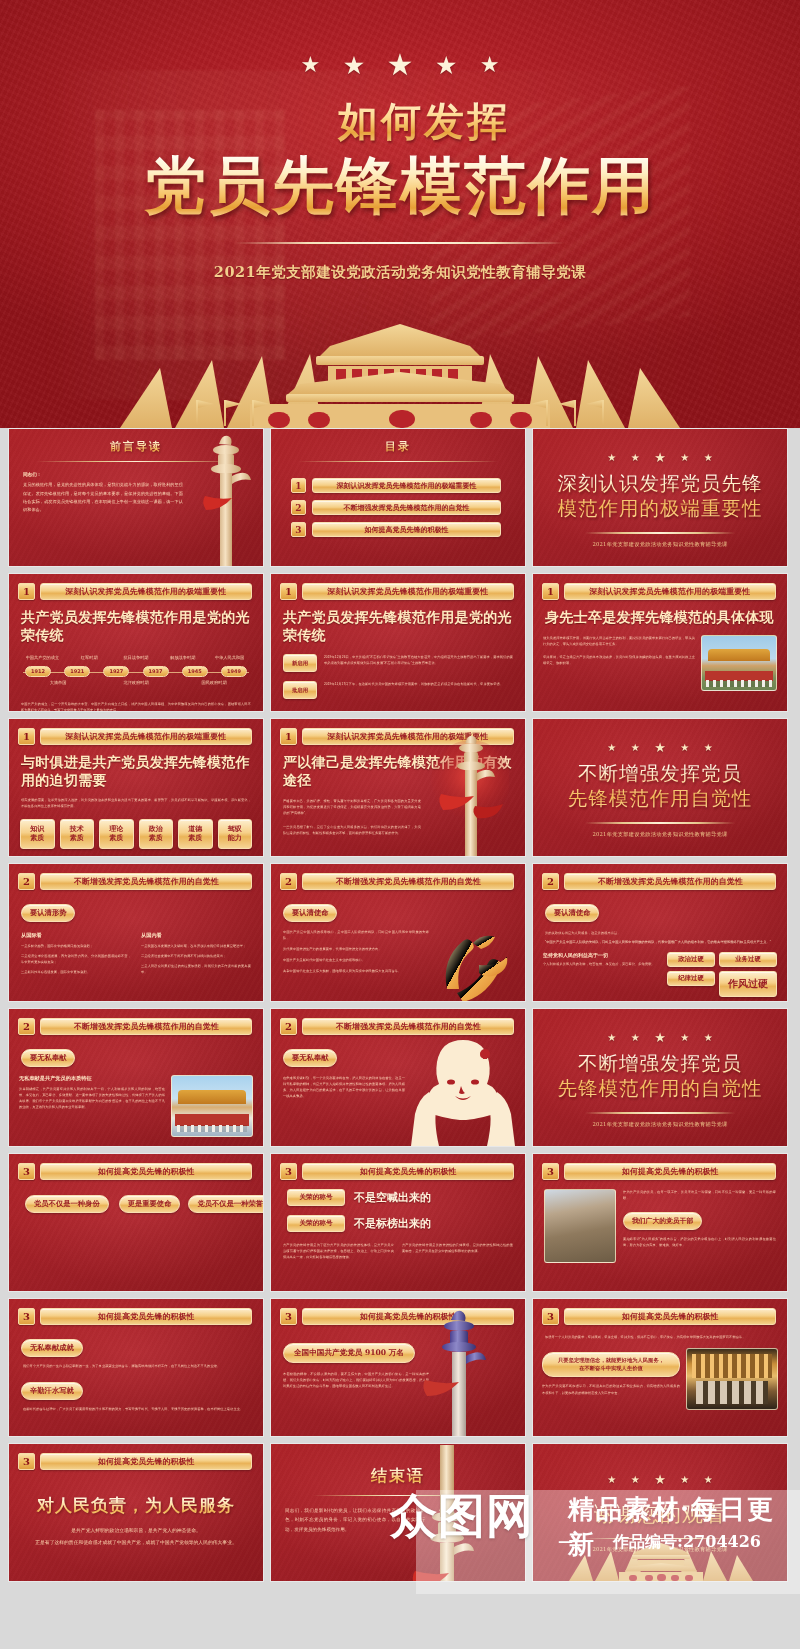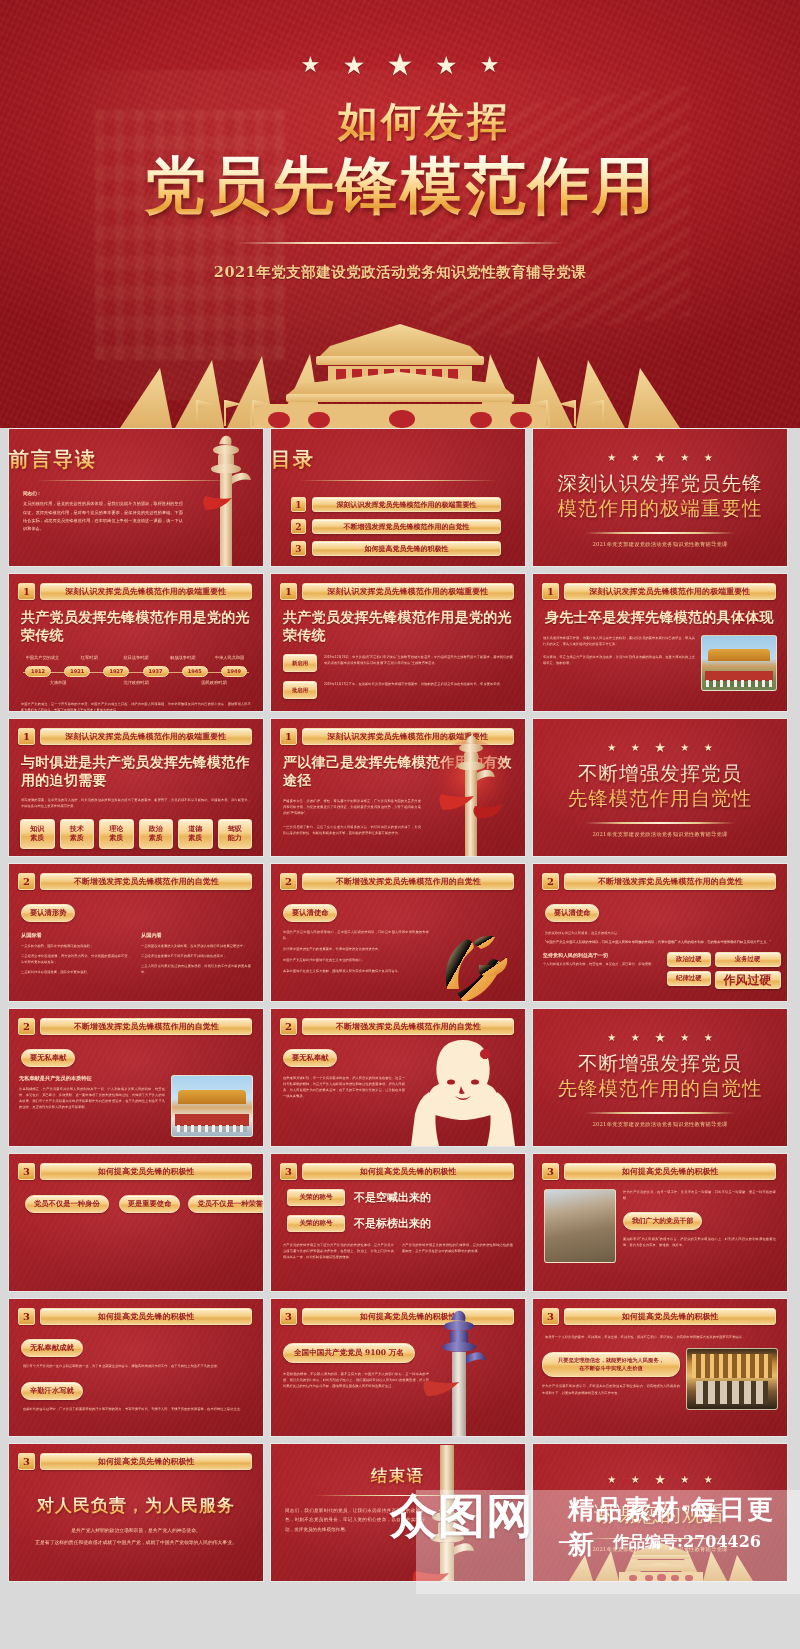--- a/index.html
+++ b/index.html
@@ -165,23 +165,23 @@
     -webkit-background-clip: text; background-clip: text;
     -webkit-text-fill-color: transparent; color: #f2b955;
     filter: drop-shadow(1px 2px 1px rgba(80,8,10,.55));
   }
   .drule { width: 150px; height: 1.5px; margin: 10px 0 7px;
     background: linear-gradient(90deg, rgba(240,210,160,0) 0%, #e7c98f 25%, #fff3d9 50%, #e7c98f 75%, rgba(240,210,160,0) 100%); }
   .dcap { font-family: "DejaVu Serif", serif; font-size: 5.3px; color: #f0c98d; letter-spacing: .2px; }
 
   
   .ctr-title {
-    text-align: left; margin-top: 17px;
+    text-align: center; margin-top: 10px;
     font-family: "DejaVu Serif", "Liberation Serif", serif;
-    font-size: 20px; font-weight: 700; letter-spacing: 2px;
+    font-size: 11px; font-weight: 700; letter-spacing: 2px;
     background: linear-gradient(180deg, #fff8e8 6%, #ffe1a6 40%, #eeae47 78%, #ffe0a8 100%);
     -webkit-background-clip: text; background-clip: text;
     -webkit-text-fill-color: transparent; color: #eeae47;
     filter: drop-shadow(1px 1px 1px rgba(80,8,10,.5));
   }
   .ctr-rule { width: 200px; height: 1.2px; margin: 7px auto 0;
     background: linear-gradient(90deg, rgba(240,210,160,0) 0%, #dfbf86 30%, #fff0d4 50%, #dfbf86 70%, rgba(240,210,160,0) 100%); }
 
   
   .toc-item { display: flex; align-items: center; gap: 6px; margin: 0 24px 7px 20px; }
@@ -668,21 +668,21 @@
         <div class="body-txt sm" style="margin:3px 12px 0;color:#ffe9c9;">“中国共产党是中国工人阶级的先锋队，同时是中国人民和中华民族的先锋队，代表中国最广大人民的根本利益，它的最高理想和最终目标是实现共产主义。”</div>
         <div style="display:flex;align-items:flex-start;gap:6px;margin:7px 10px 0;">
           <div style="flex:1;">
             <div style="font-size:5px;font-weight:700;color:#ffe6c4;font-family:'DejaVu Serif',serif;">坚持党和人民的利益高于一切</div>
             <div class="body-txt sm" style="margin:3px 0 0;">个人利益服从党和人民的利益，吃苦在前、享受在后，克己奉公、多做贡献。</div>
           </div>
           <div style="display:grid;grid-template-columns:1fr 1fr;gap:4px;width:110px;flex:0 0 auto;">
             <div class="pill sq" style="height:15px;font-size:6.4px;">政治过硬</div>
             <div class="pill sq" style="height:15px;font-size:6.4px;">业务过硬</div>
             <div class="pill sq" style="height:15px;font-size:6.4px;">纪律过硬</div>
-            <div class="pill sq" style="height:18px;font-size:12px;">作风过硬</div>
+            <div class="pill sq" style="height:26px;font-size:10px;">作风过硬</div>
           </div>
         </div>
       </div>
     </div>
 
     <div class="grid-row">
 
       <div class="thumb">
         <div class="hdr">
           <div class="hdr-num">2</div>

